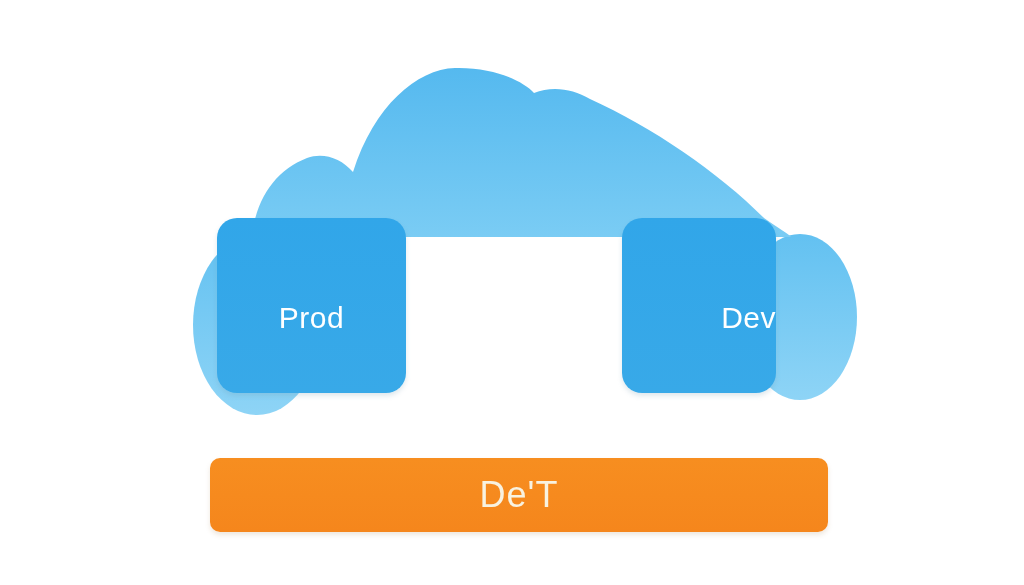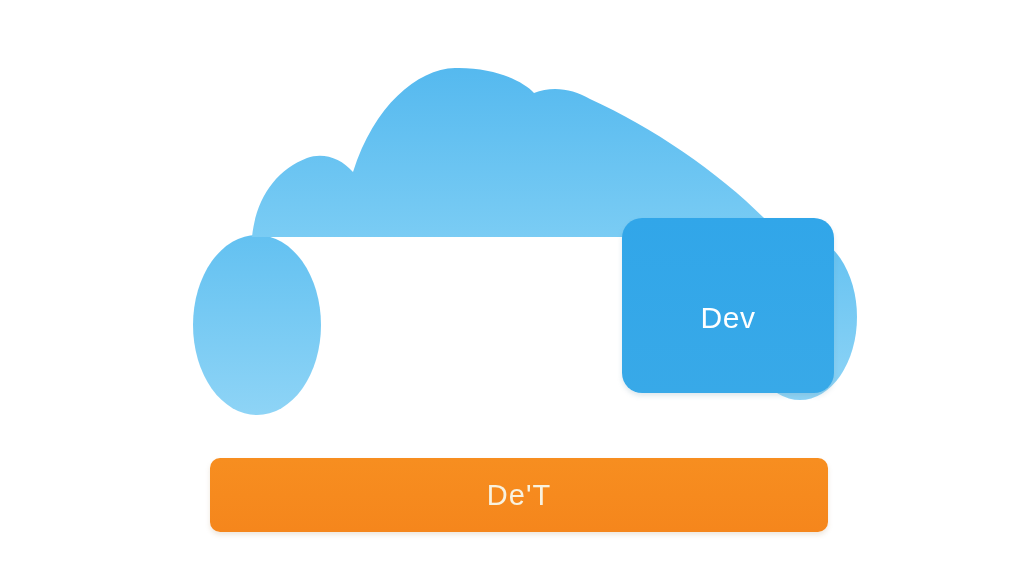--- a/index.html
+++ b/index.html
@@ -36,37 +36,37 @@
     box-sizing: border-box;
   }
   .node-label {
     color: #ffffff;
     font-size: 30px;
     font-weight: 400;
     letter-spacing: 0.5px;
   }
   .node-prod { left: 217px; width: 189px; }
   .node-test { left: 421px; width: 186px; }
-  .node-dev  { left: 622px; width: 212px; }
+  .node-dev  { left: 622px; width: 154px; justify-content: flex-end; }
   .bottom-bar {
     position: absolute;
     left: 210px;
     top: 458px;
     width: 618px;
     height: 74px;
     background: linear-gradient(180deg, #f78e20 0%, #f5861c 100%);
     border-radius: 10px;
     box-shadow: 0 3px 5px rgba(160, 120, 70, 0.18);
     display: flex;
     align-items: center;
     justify-content: center;
   }
   .bar-label {
     color: #f8f2e0;
-    font-size: 29px;
+    font-size: 36px;
     font-weight: 400;
     letter-spacing: 1px;
   }
 </style>
 </head>
 <body>
 
 <div class="stage">
 
   <svg class="cloud-svg" viewBox="0 0 1024 585" xmlns="http://www.w3.org/2000/svg">
@@ -89,20 +89,23 @@
              C 256,198 276,170 307,158
              C 323,152 341,158 353,172
              C 374,106 417,69 455,68
              C 492,67 522,80 534,93
              C 551,86 572,88 590,99
              C 652,127 718,172 764,218
              C 779,229 788,233 791,237
              Z"></path>
   </svg>
 
+  <div class="node node-prod">
+    <span class="node-label">Prod</span>
+  </div>
 
 
   <div class="node node-dev">
     <span class="node-label">Dev</span>
   </div>
 
   <div class="bottom-bar">
     <span class="bar-label">De'T</span>
   </div>
 

